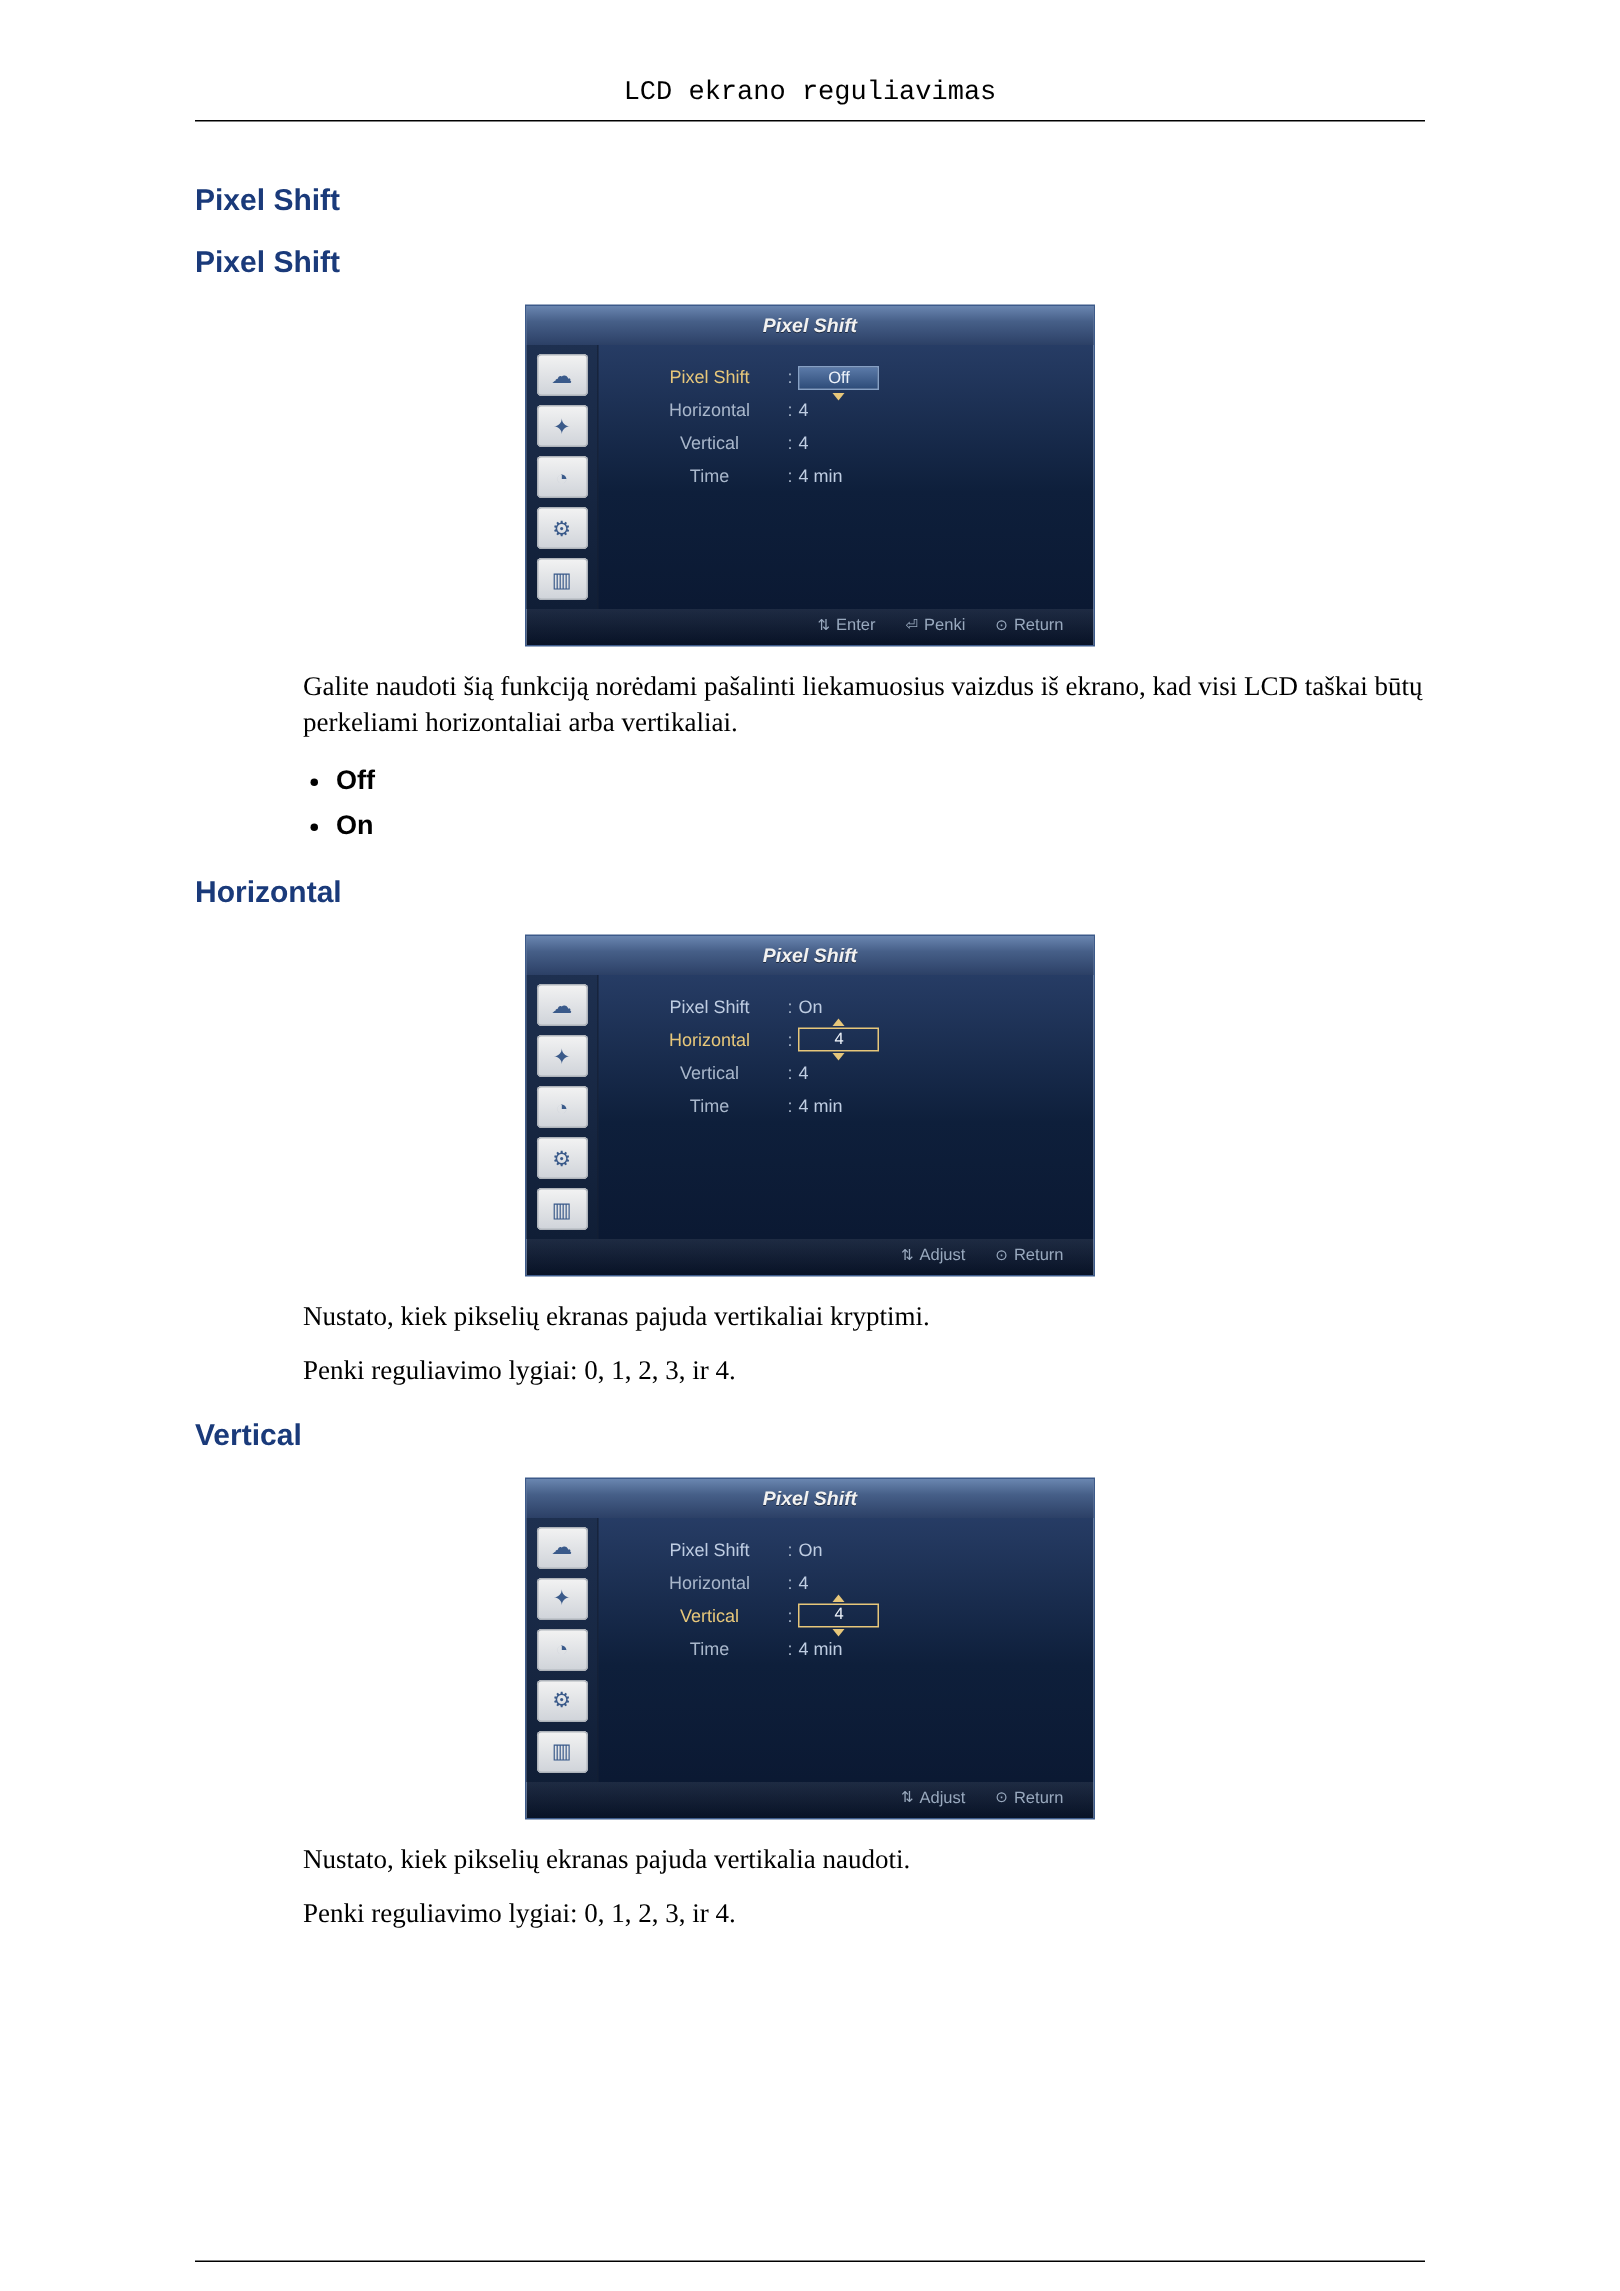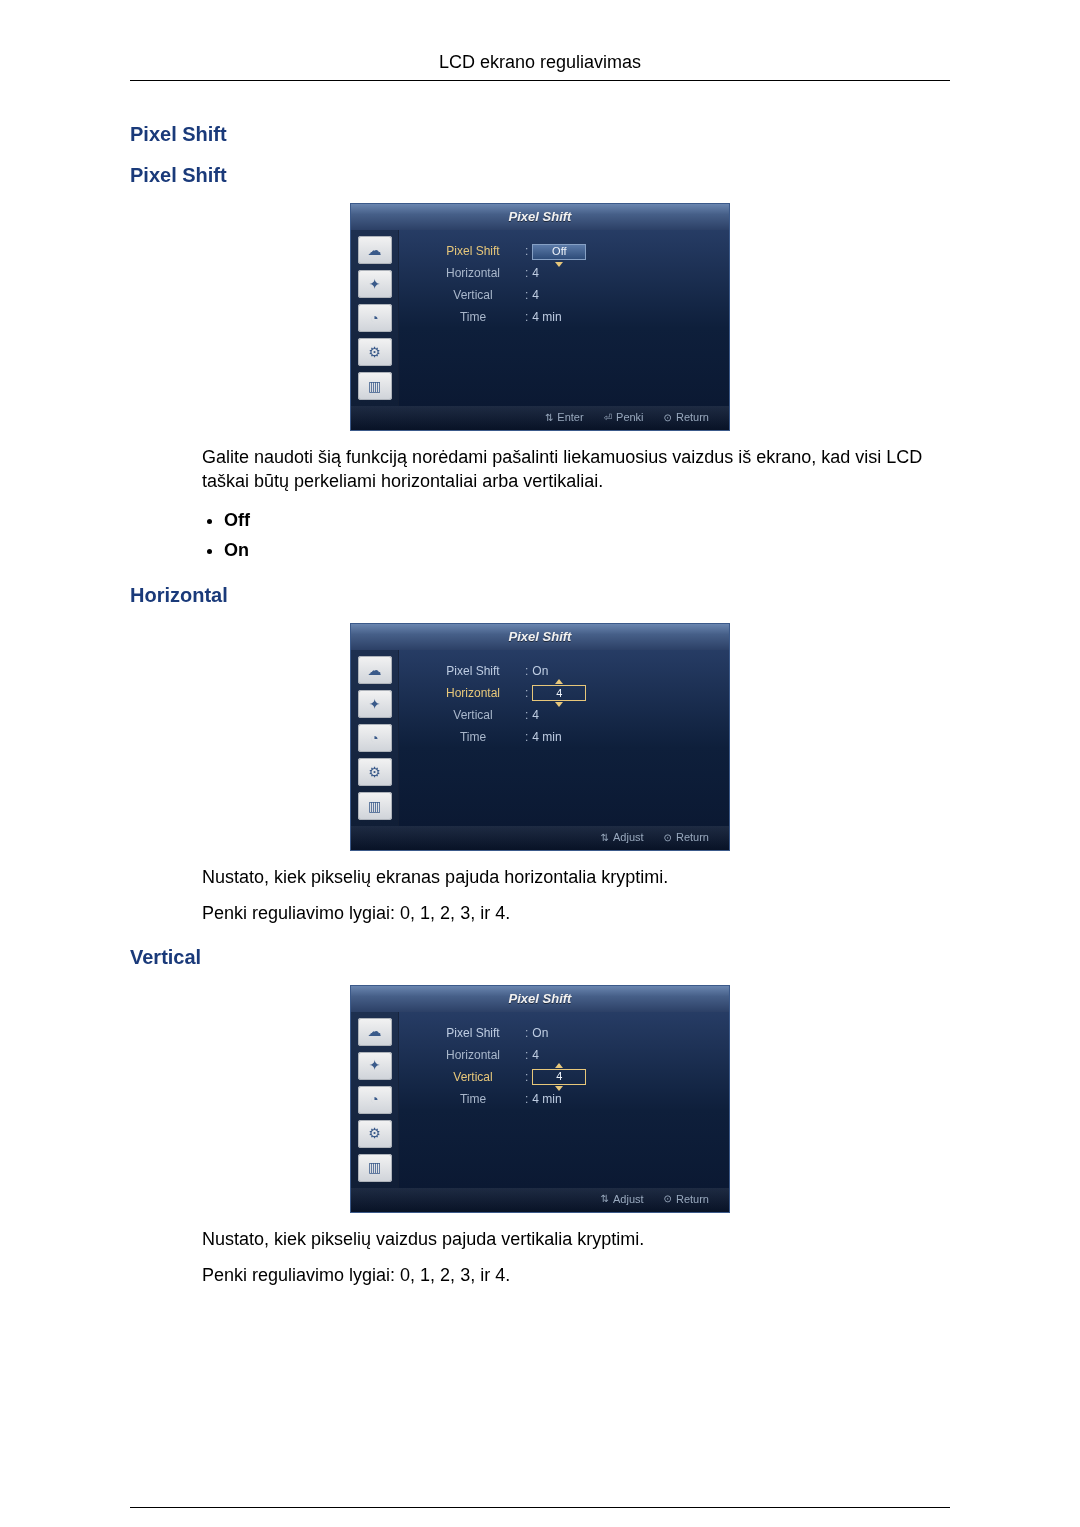--- a/index.html
+++ b/index.html
@@ -14,35 +14,36 @@
     width: 1080px;
     margin: 0 auto;
     padding: 50px 130px 70px 130px;
   }
   .doc-header {
     text-align: center;
     padding-bottom: 6px;
     border-bottom: 1px solid #000;
     margin-bottom: 40px;
     font-size: 18px;
+    font-family: Liberation Mono, monospace;
   }
   .sec-h {
     color: #1a3a7a;
     font-weight: bold;
     font-size: 20px;
     margin: 18px 0 14px 0;
   }
   .sec-h.sub {
     color: #1a3a7a;
     margin-top: 8px;
   }
   .indent {
     padding-left: 72px;
   }
-  .para { margin: 12px 0; }
+  .para { margin: 12px 0; font-family: Liberation Serif, serif; }
   ul.opts { list-style: disc; padding-left: 22px; margin: 14px 0 20px 0; }
   ul.opts li { margin: 6px 0; }
   .bold { font-weight: bold; }
   .osd-wrap { text-align: center; margin: 8px 0 14px 0; }
   .osd {
     display: inline-block;
     width: 380px;
     background: linear-gradient(to bottom, #2d4470 0%, #0e1f3b 55%, #0a1730 100%);
     border: 1px solid #3c5a8a;
     position: relative;
@@ -261,21 +262,21 @@
           </span>
         <span>
             <span class="foot-glyph">⊙</span>
             <span>Return</span>
           </span>
       </div>
     </div>
   </div>
 
   <div class="indent">
-    <p class="para">Nustato, kiek pikselių ekranas pajuda horizontalia kryptimi.</p>
+    <p class="para">Nustato, kiek pikselių ekranas pajuda vertikaliai kryptimi.</p>
     <p class="para">Penki reguliavimo lygiai: 0, 1, 2, 3, ir 4.</p>
   </div>
 
   <div class="sec-h">Vertical</div>
 
   <div class="osd-wrap">
     <div class="osd">
       <div class="osd-titlebar">
           <div class="osd-title">Pixel Shift</div>
         </div>
@@ -322,18 +323,18 @@
           </span>
         <span>
             <span class="foot-glyph">⊙</span>
             <span>Return</span>
           </span>
       </div>
     </div>
   </div>
 
   <div class="indent">
-    <p class="para">Nustato, kiek pikselių vaizdus pajuda vertikalia kryptimi.</p>
+    <p class="para">Nustato, kiek pikselių ekranas pajuda vertikalia naudoti.</p>
     <p class="para">Penki reguliavimo lygiai: 0, 1, 2, 3, ir 4.</p>
   </div>
 
   <div class="page-footer-rule"></div>
 </div>
 
 </body></html>

